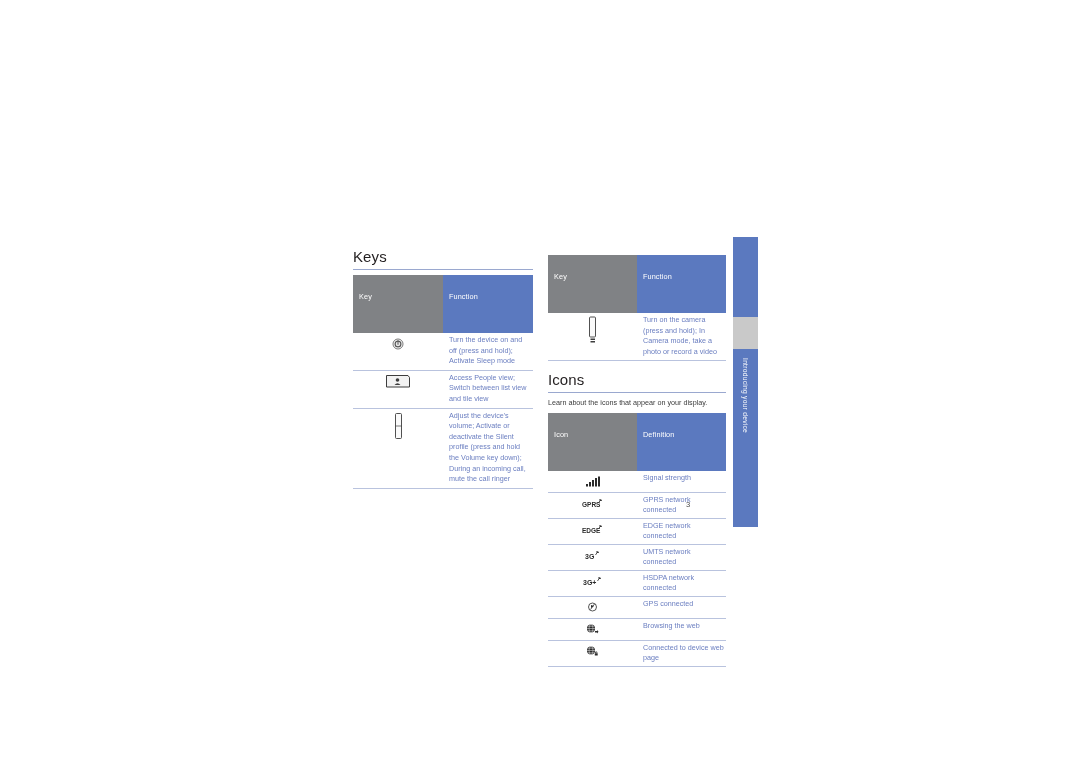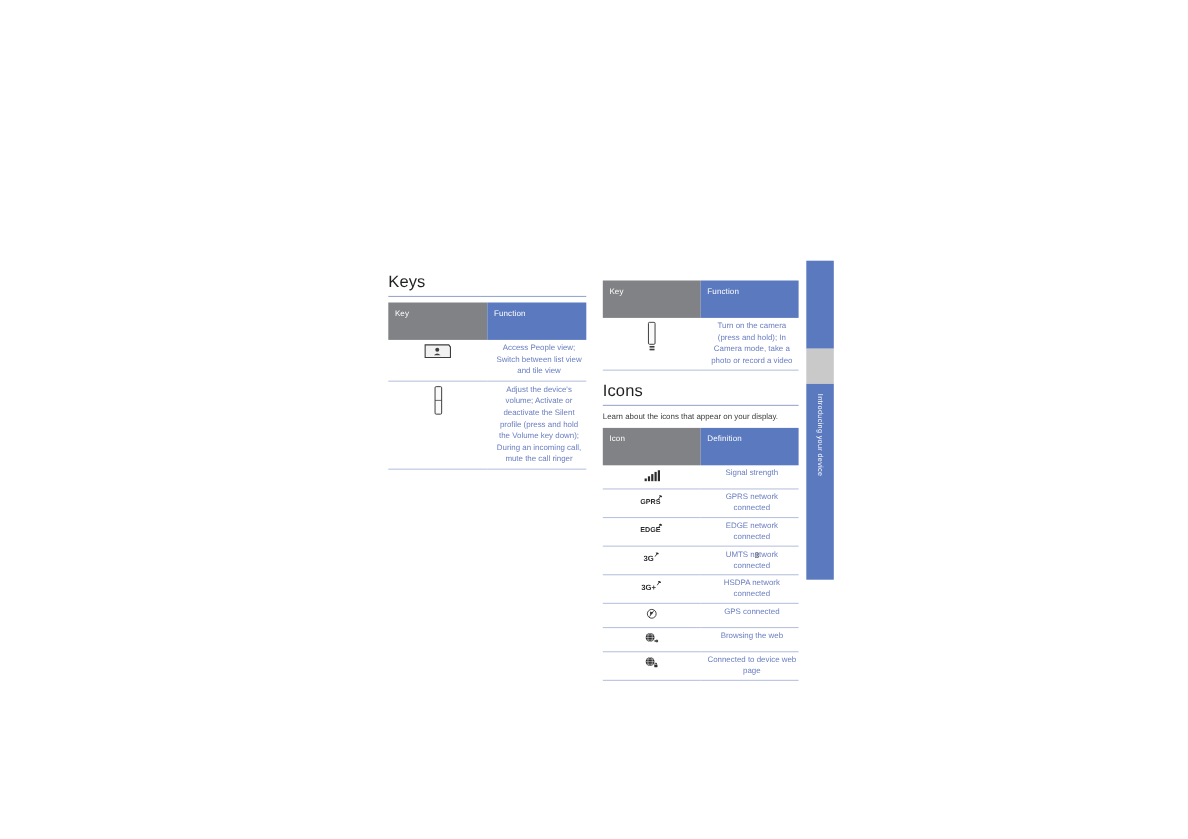--- a/index.html
+++ b/index.html
@@ -61,21 +61,21 @@
   }
 
   
   table.spec {
     border-collapse: collapse;
     width: 100%;
     table-layout: fixed;
   }
   table.spec th, table.spec td {
     vertical-align: top;
-    padding: 4px;
+    padding: 16px;
   }
 
   .hdr-key {
     background: #808285;
     color: #ffffff;
     font-size: 7.3px;
     font-weight: normal;
     line-height: 11px;
     height: 11px;
     text-align: left;
@@ -89,21 +89,20 @@
     font-weight: normal;
     line-height: 11px;
     height: 26px;
     text-align: left;
     padding-left: 6px !important;
     letter-spacing: 0.1px;
   }
 
   table.spec tbody tr td {
     border-bottom: 0.8px solid #b9c3de;
-    text-align: center;
   }
   table.spec tbody tr:first-child td {
     border-top: none;
   }
 
   td.keycell {
     width: 38px;
     text-align: center;
     padding-top: 3px !important;
     padding-bottom: 3px !important;
@@ -188,20 +187,33 @@
 
     <table class="spec">
       <thead>
         <tr>
           <th class="hdr-key">Key</th>
           <th class="hdr-fn">Function</th>
         </tr>
       </thead>
       <tbody>
 
+        <tr>
+          <td class="keycell">
+            <span class="glyph">
+              <svg width="12" height="12" viewBox="0 0 24 24">
+                <circle cx="12" cy="12" r="10" fill="none" stroke="#3d3d3d" stroke-width="1.4"></circle>
+                <circle cx="12" cy="12" r="7" fill="#555555"></circle>
+                <circle cx="12" cy="12" r="4.6" fill="#e9e9e9"></circle>
+                <rect x="11" y="4.5" width="2" height="9" fill="#555555"></rect>
+              </svg>
+            </span>
+          </td>
+          <td class="fncell">Turn the device on and off (press and hold); Activate Sleep mode</td>
+        </tr>
 
 
         <tr>
           <td class="keycell">
             <span class="glyph">
               <svg width="26" height="15" viewBox="0 0 52 30">
                 <path d="M3 3 H46 L49 7 V26 H3 Z" fill="#f2f2f2" stroke="#3d3d3d" stroke-width="2"></path>
                 <circle cx="25" cy="12" r="3.6" fill="#3d3d3d"></circle>
                 <path d="M19 22 q6 -7 12 0 z" fill="#3d3d3d"></path>
               </svg>

